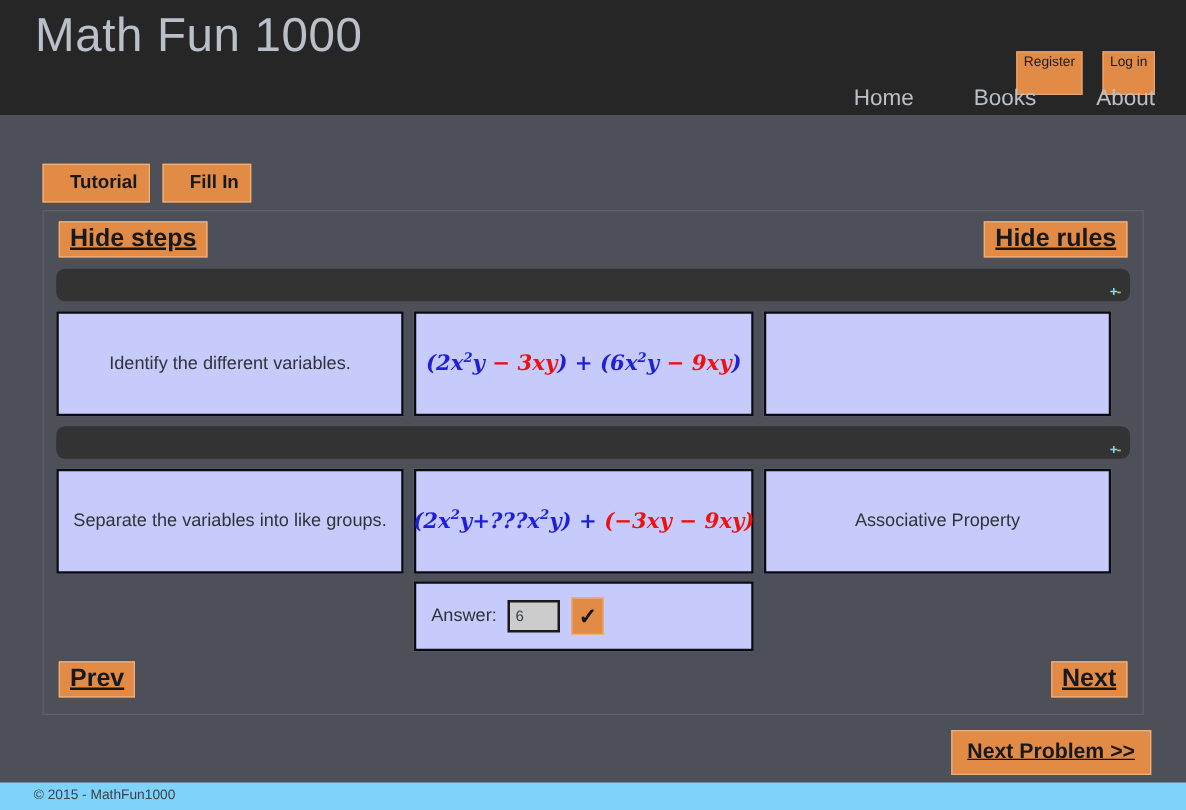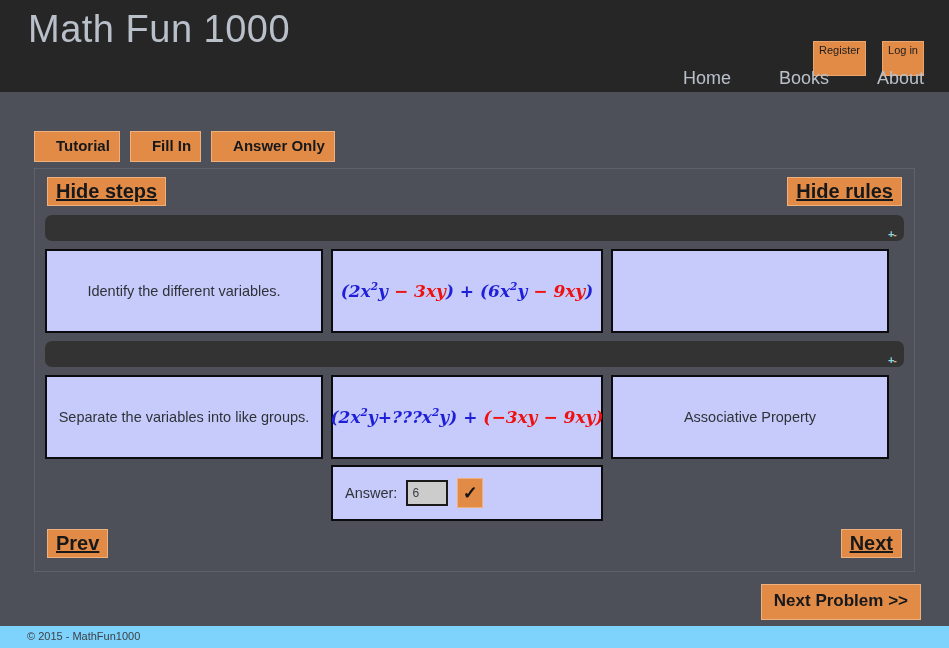--- a/index.html
+++ b/index.html
@@ -192,20 +192,21 @@
   .btn-next-problem {
     background: #e18b47;
     border: 1px solid #eeb07d;
     color: #17181a;
     font-size: 17px;
     font-weight: 700;
     padding: 6px 12px 8px 12px;
     cursor: pointer;
     white-space: nowrap;
     font-family: "Liberation Sans", sans-serif;
+    text-decoration: underline;
   }
 
   
   .footer {
     position: absolute;
     left: 0; bottom: 0;
     width: 949px; height: 22px;
     background: #7dd3fc;
   }
   .footer-text {
@@ -247,21 +248,20 @@
     <div class="mainnav">
       <a href="#">Home</a>
       <a href="#">Books</a>
       <a href="#">About</a>
     </div>
   </div>
 
   <div class="mode-row">
     <button class="btn-orange">Tutorial</button>
     <button class="btn-orange">Fill In</button>
-    <button class="btn-orange">Answer Only</button>
   </div>
 
   <div class="panel">
 
     <div class="panel-top">
       <button class="btn-orange small hide-steps">Hide steps</button>
       <button class="btn-orange small hide-rules">Hide rules</button>
     </div>
 
     <div class="rulebar">

